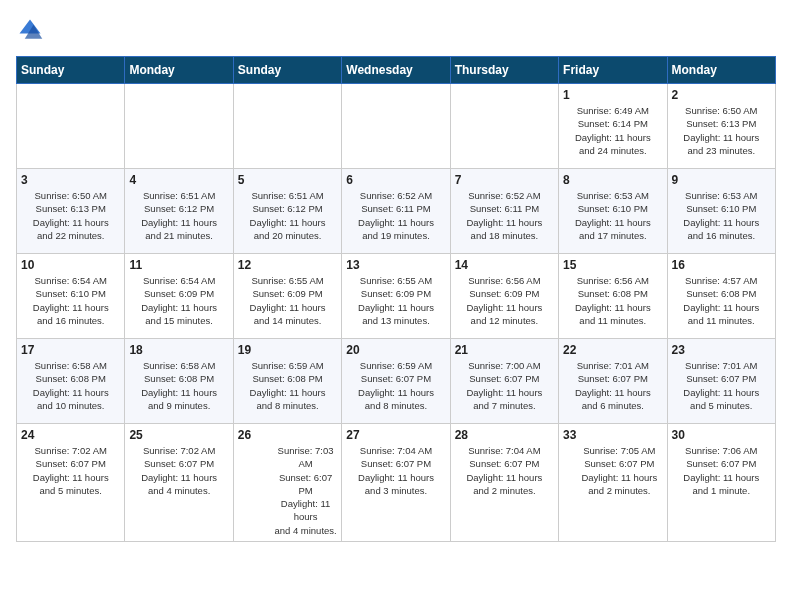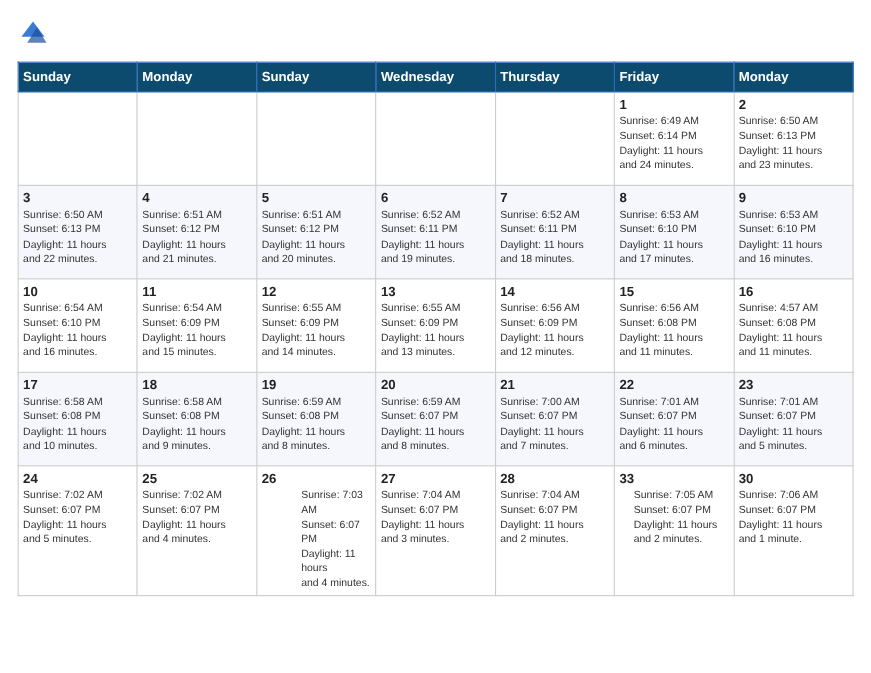--- a/index.html
+++ b/index.html
@@ -81,20 +81,21 @@
     .day-number {
       font-size: 12px;
       font-weight: bold;
       display: block;
       margin-bottom: 2px;
     }
     .day-info {
       font-size: 9.5px;
       color: #333;
       line-height: 1.4;
+      text-align: center;
     }
     .empty-cell {
       background: #fff !important;
     }
   </style>
 </head>
 <body>
 
 <div class="header">
   <div class="logo">

